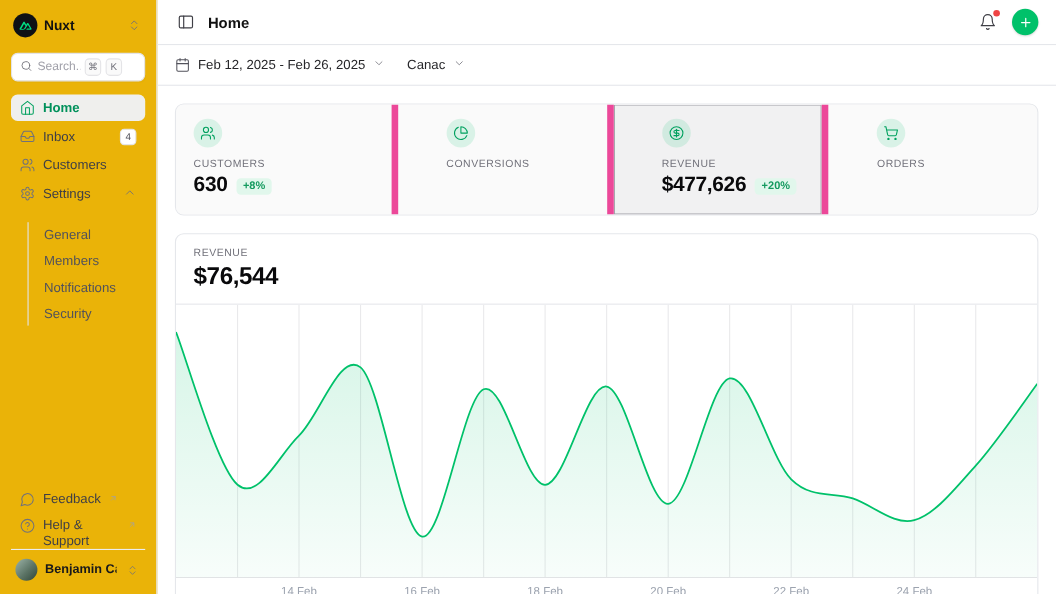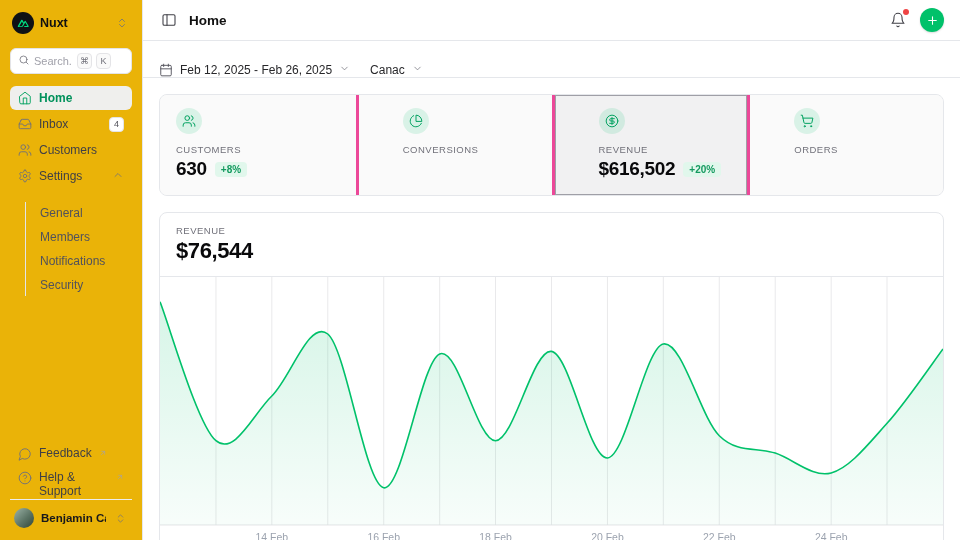--- a/index.html
+++ b/index.html
@@ -49,30 +49,30 @@
   
   .main { flex:1; display:flex; flex-direction:column; min-width:0; }
   .hdr { height:41px; border-bottom:1px solid #e5e7eb; display:flex; align-items:center; gap:10px; padding:0 16px; flex:none; }
   .hdr-title { font-size:13.5px; font-weight:700; color:#111; }
   .hdr-right { margin-left:auto; display:flex; align-items:center; gap:12px; }
   .bell-wrap { position:relative; }
   .dot { position:absolute; top:-1px; right:-1px; width:6px; height:6px; border-radius:3px; background:#ef4444; }
   .plus-btn { width:24px; height:24px; border-radius:50%; background:#00c16a; display:flex; align-items:center; justify-content:center; border:none; cursor:pointer; box-shadow:0 1px 2px rgba(0,0,0,.15); }
   .plus-btn svg { width:13px; height:13px; stroke:#fff; fill:none; stroke-width:2; stroke-linecap:round; }
 
-  .toolbar { height:37px; border-bottom:1px solid #e5e7eb; display:flex; align-items:flex-end; gap:20px; padding:0 16px; flex:none; }
+  .toolbar { height:37px; border-bottom:1px solid #e5e7eb; display:flex; align-items:center; gap:20px; padding:0 16px; flex:none; }
   .tb-btn { display:flex; align-items:center; gap:7px; font-size:12px; color:#27272a; font-weight:500; background:none; border:none; cursor:pointer; font-family:inherit; }
   .tb-btn svg.ic { color:#52525b; }
   .caret svg.ic { width:11px; height:11px; color:#71717a; }
 
   .content { padding:16px; flex:1; min-height:0; overflow:hidden; }
 
   .stats { display:grid; grid-template-columns:repeat(4,1fr); border:1px solid #e5e7eb; border-radius:8px; overflow:hidden; background:#fafafa; }
   .stat { padding:13px 16px 15px; background:#fafafa; cursor:pointer; }
-  .stat + .stat { border-left:3px solid #ec4899;padding-left:44px; }
+  .stat + .stat { border-left:6px solid #ec4899;padding-left:44px; }
   .stat.selected { background:#f1f1f2; box-shadow:inset 0 0 0 1px #9f9fa6; }
   .stat-icon { width:26px; height:26px; border-radius:50%; background:rgba(0,193,106,.13); display:flex; align-items:center; justify-content:center; color:#00a15f; }
   .stat-icon svg.ic { width:14px; height:14px; stroke-width:1.7; }
   .stat-label { margin-top:10px; font-size:9.5px; letter-spacing:.5px; color:#71717a; font-weight:500; }
   .stat-row { margin-top:3px; display:flex; align-items:center; gap:8px; }
   .stat-value { font-size:19px; font-weight:700; color:#09090b; letter-spacing:-.3px; }
   .badge { font-size:10px; font-weight:600; color:#149a5f; background:#e1f7ec; padding:2px 6px; border-radius:4px; }
 
   .chart-panel { margin-top:16px; border:1px solid #e5e7eb; border-radius:8px; background:#fff; overflow:hidden; }
   .chart-head { padding:12px 16px; border-bottom:1px solid #e5e7eb; }
@@ -268,21 +268,21 @@
       <div class="stat selected">
         <span class="stat-icon">
             <svg class="ic" viewBox="0 0 24 24">
               <circle cx="12" cy="12" r="10"></circle>
               <path d="M16 8h-6a2 2 0 1 0 0 4h4a2 2 0 1 1 0 4H8"></path>
               <path d="M12 18V6"></path>
             </svg>
           </span>
         <div class="stat-label">REVENUE</div>
         <div class="stat-row">
-          <span class="stat-value">$616,502</span>
+          <span class="stat-value">$477,626</span>
           <span class="badge">+20%</span>
         </div>
       </div>
       <div class="stat">
         <span class="stat-icon">
             <svg class="ic" viewBox="0 0 24 24">
               <circle cx="8" cy="21" r="1"></circle>
               <circle cx="19" cy="21" r="1"></circle>
               <path d="M2.05 2.05h2l2.66 12.42a2 2 0 0 0 2 1.58h9.78a2 2 0 0 0 1.95-1.57l1.65-7.43H5.12"></path>
             </svg>

